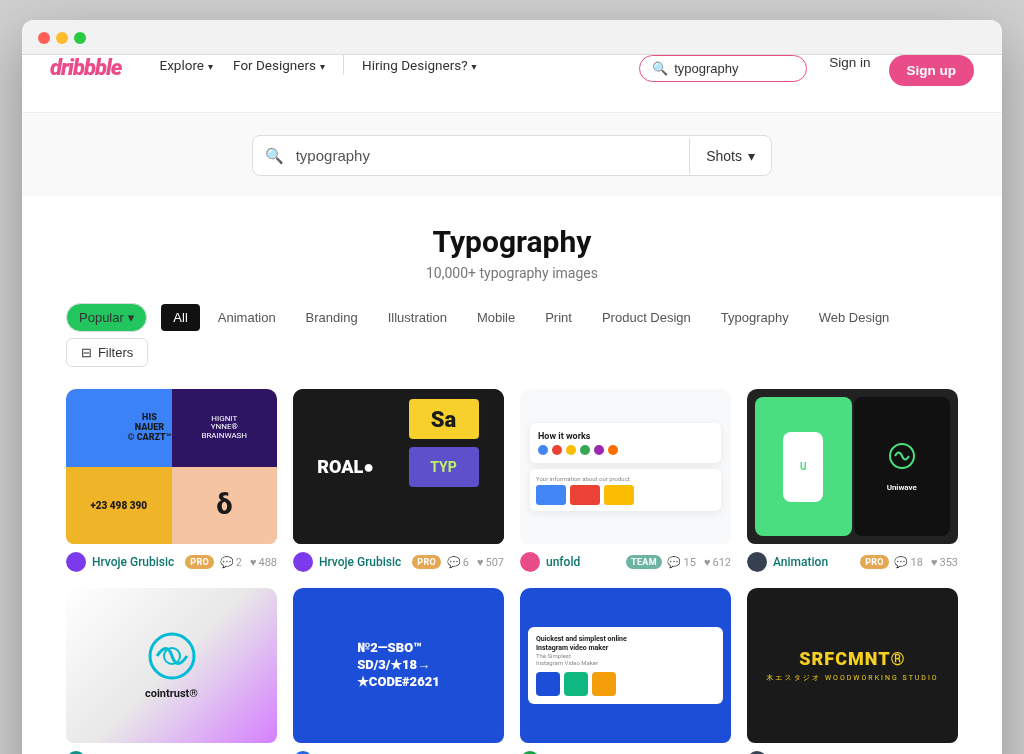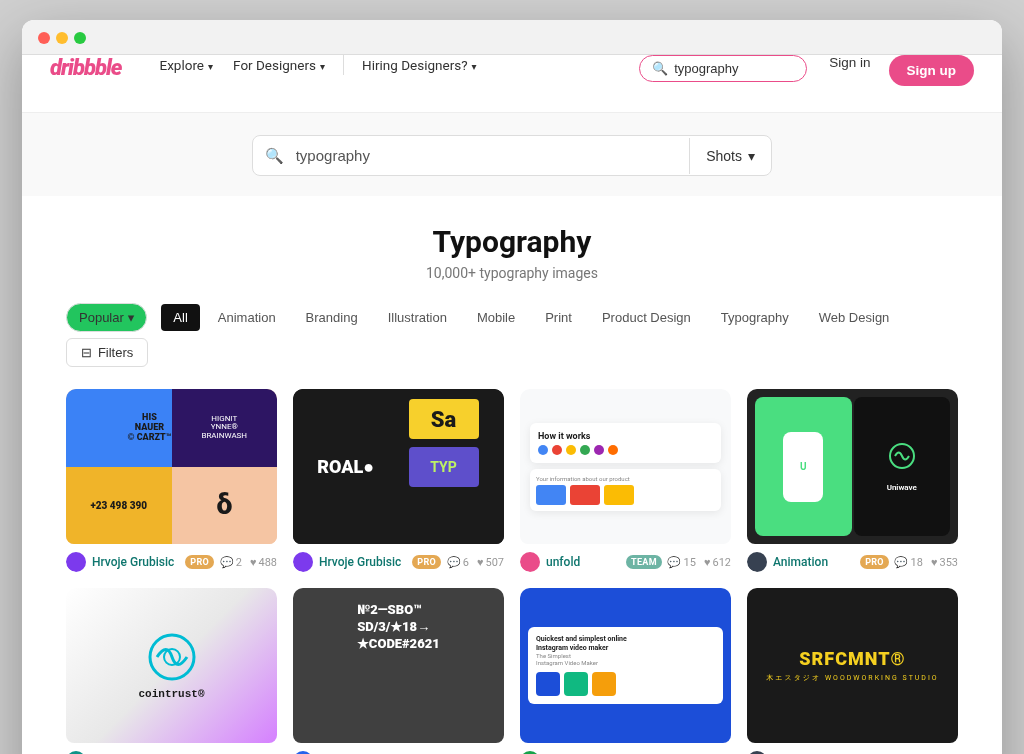--- a/index.html
+++ b/index.html
@@ -360,31 +360,30 @@
     .uniwave-text { font-size: 8px; color: #fff; font-weight: 600; }
 
     
     .shot-5 {
       background: linear-gradient(135deg, #ffffff 0%, #e8e8e8 50%, #d580ff 100%);
       display: flex;
       align-items: center;
       justify-content: center;
       flex-direction: column;
       gap: 6px;
-      font-family: Liberation Mono, monospace;
     }
     .cointrust-text { font-size: 11px; font-weight: 700; color: #1a1a1a; }
 
     
     .shot-6 {
-      background: #404040;
-      display: flex;
-      align-items: flex-start;
+      background: #1d4ed8;
+      display: flex;
+      align-items: center;
       justify-content: center;
-      padding: 14px;
+      padding: 6px;
     }
     .shot-6-text { font-size: 13px; font-weight: 900; color: #fff; line-height: 1.3; }
 
     
     .shot-7 {
       background: #1c4ed8;
       display: flex;
       align-items: center;
       justify-content: center;
       padding: 8px;

